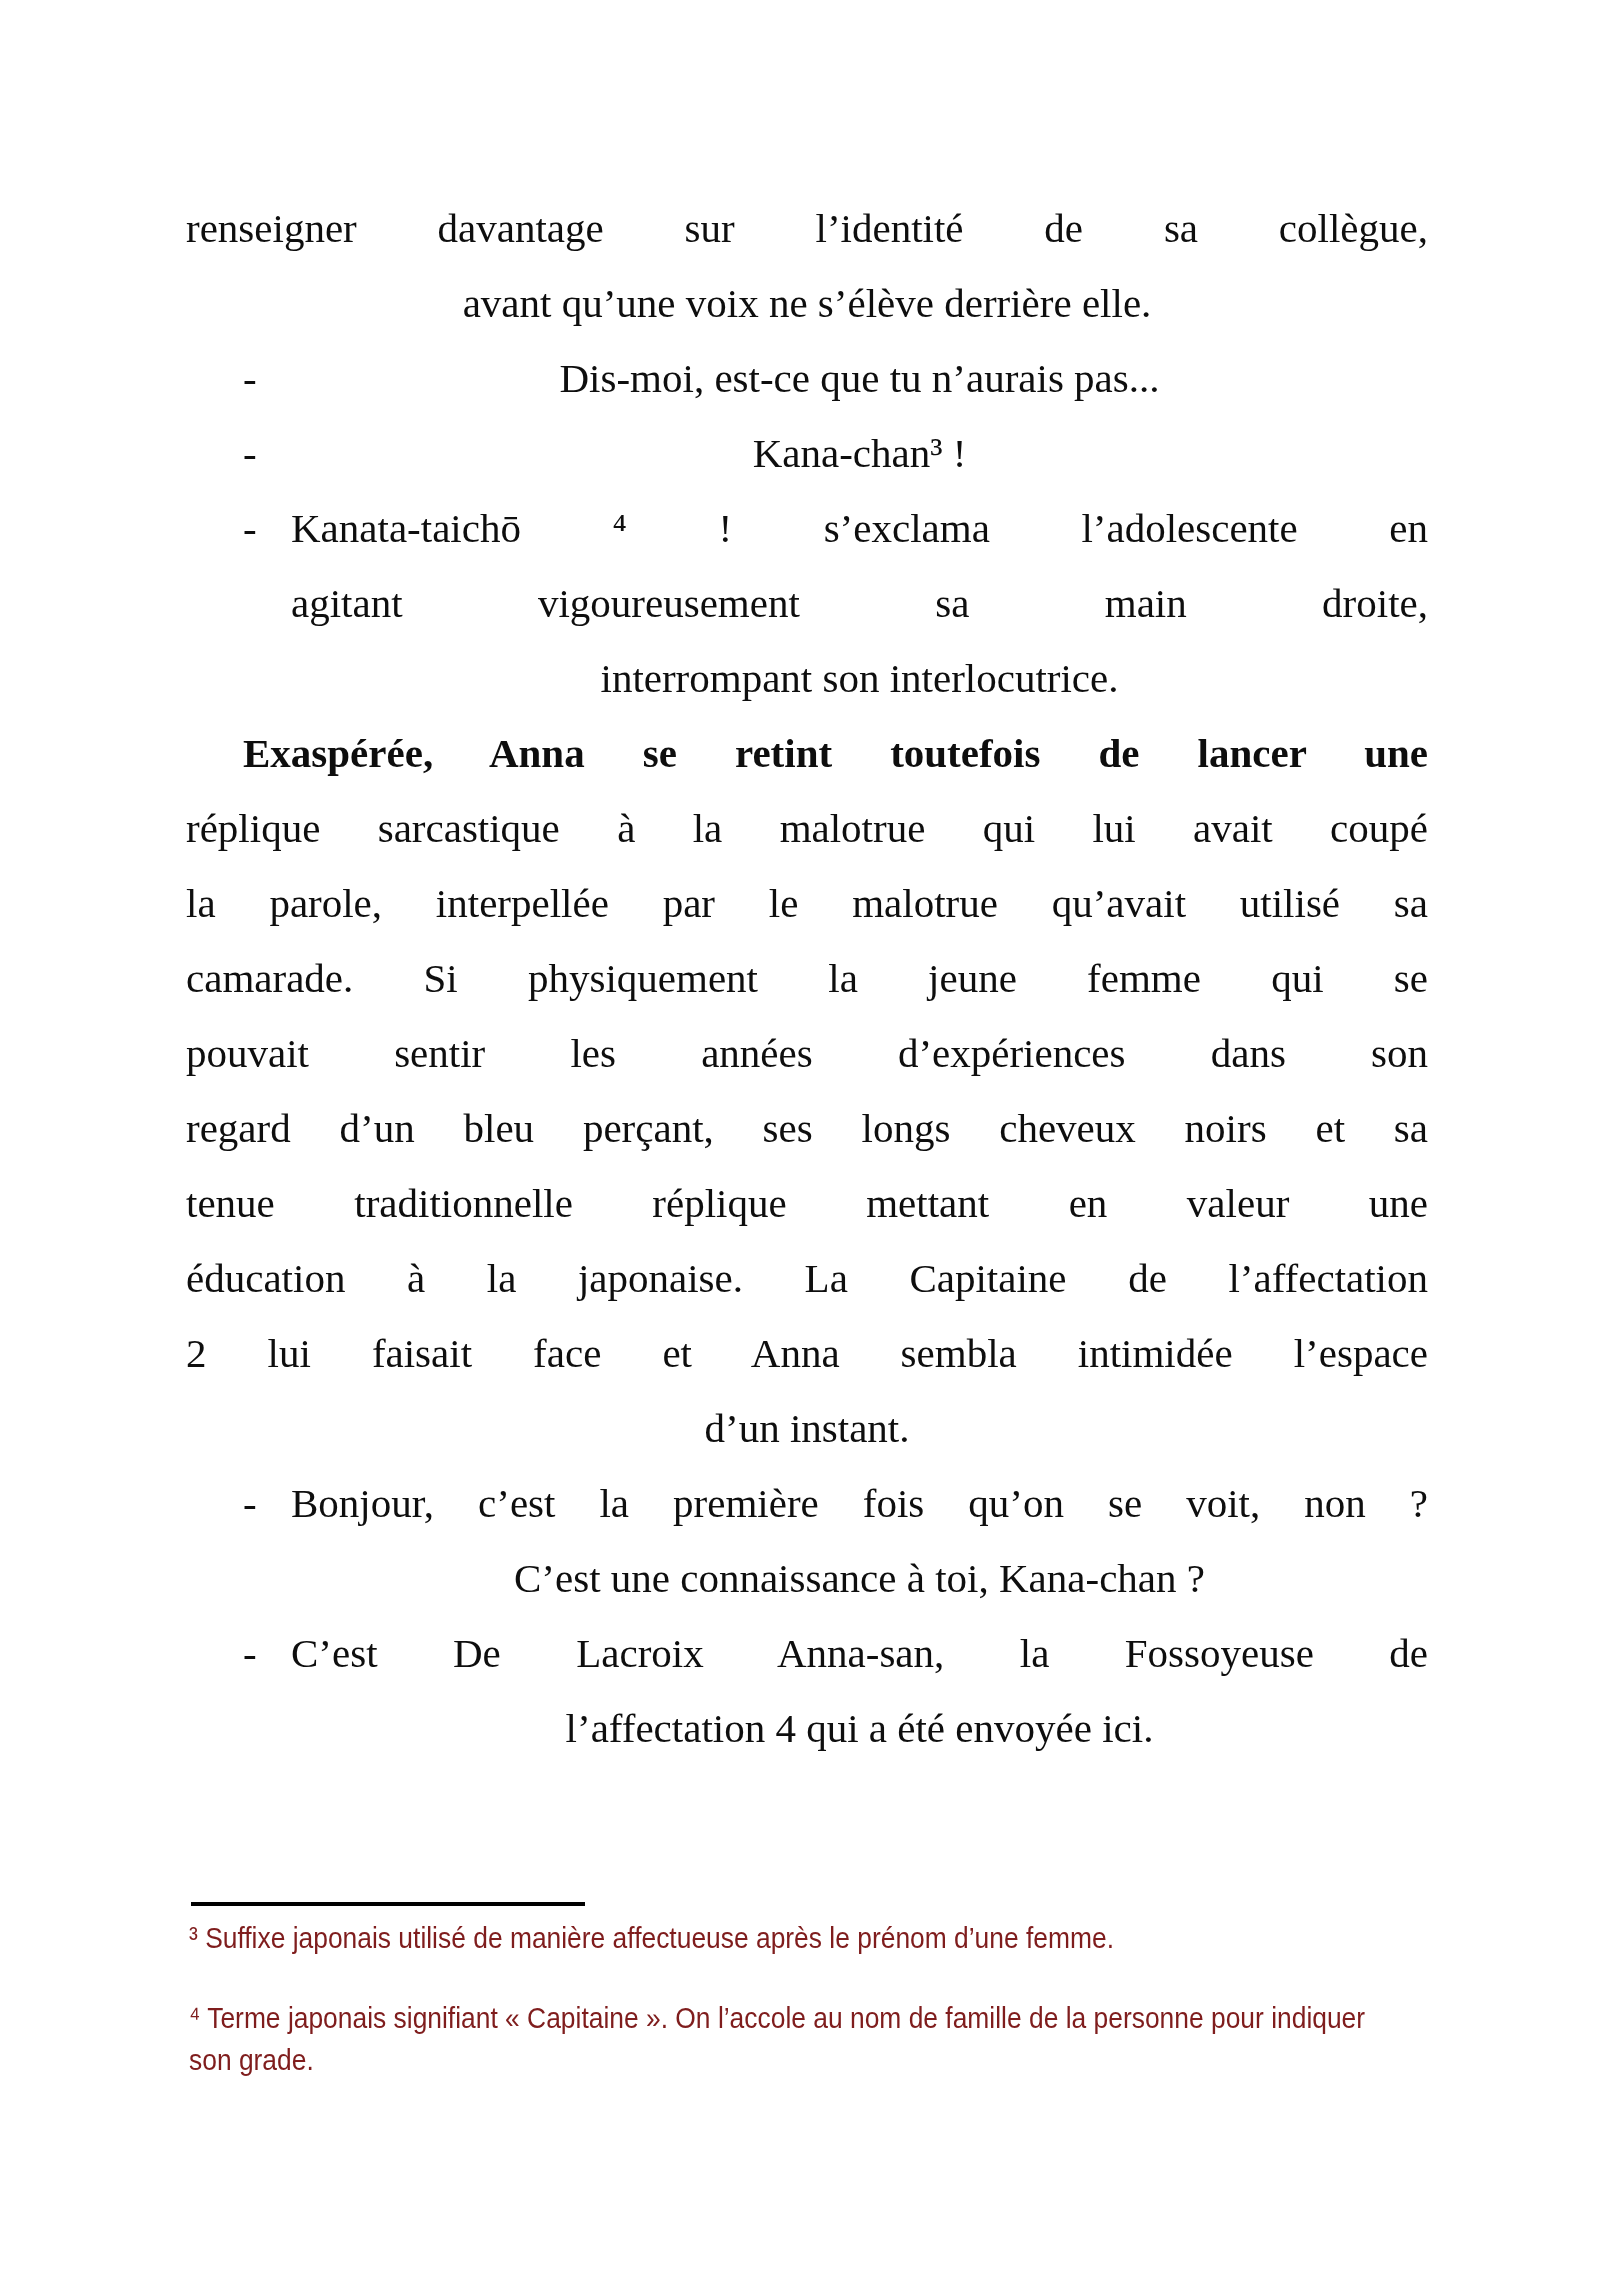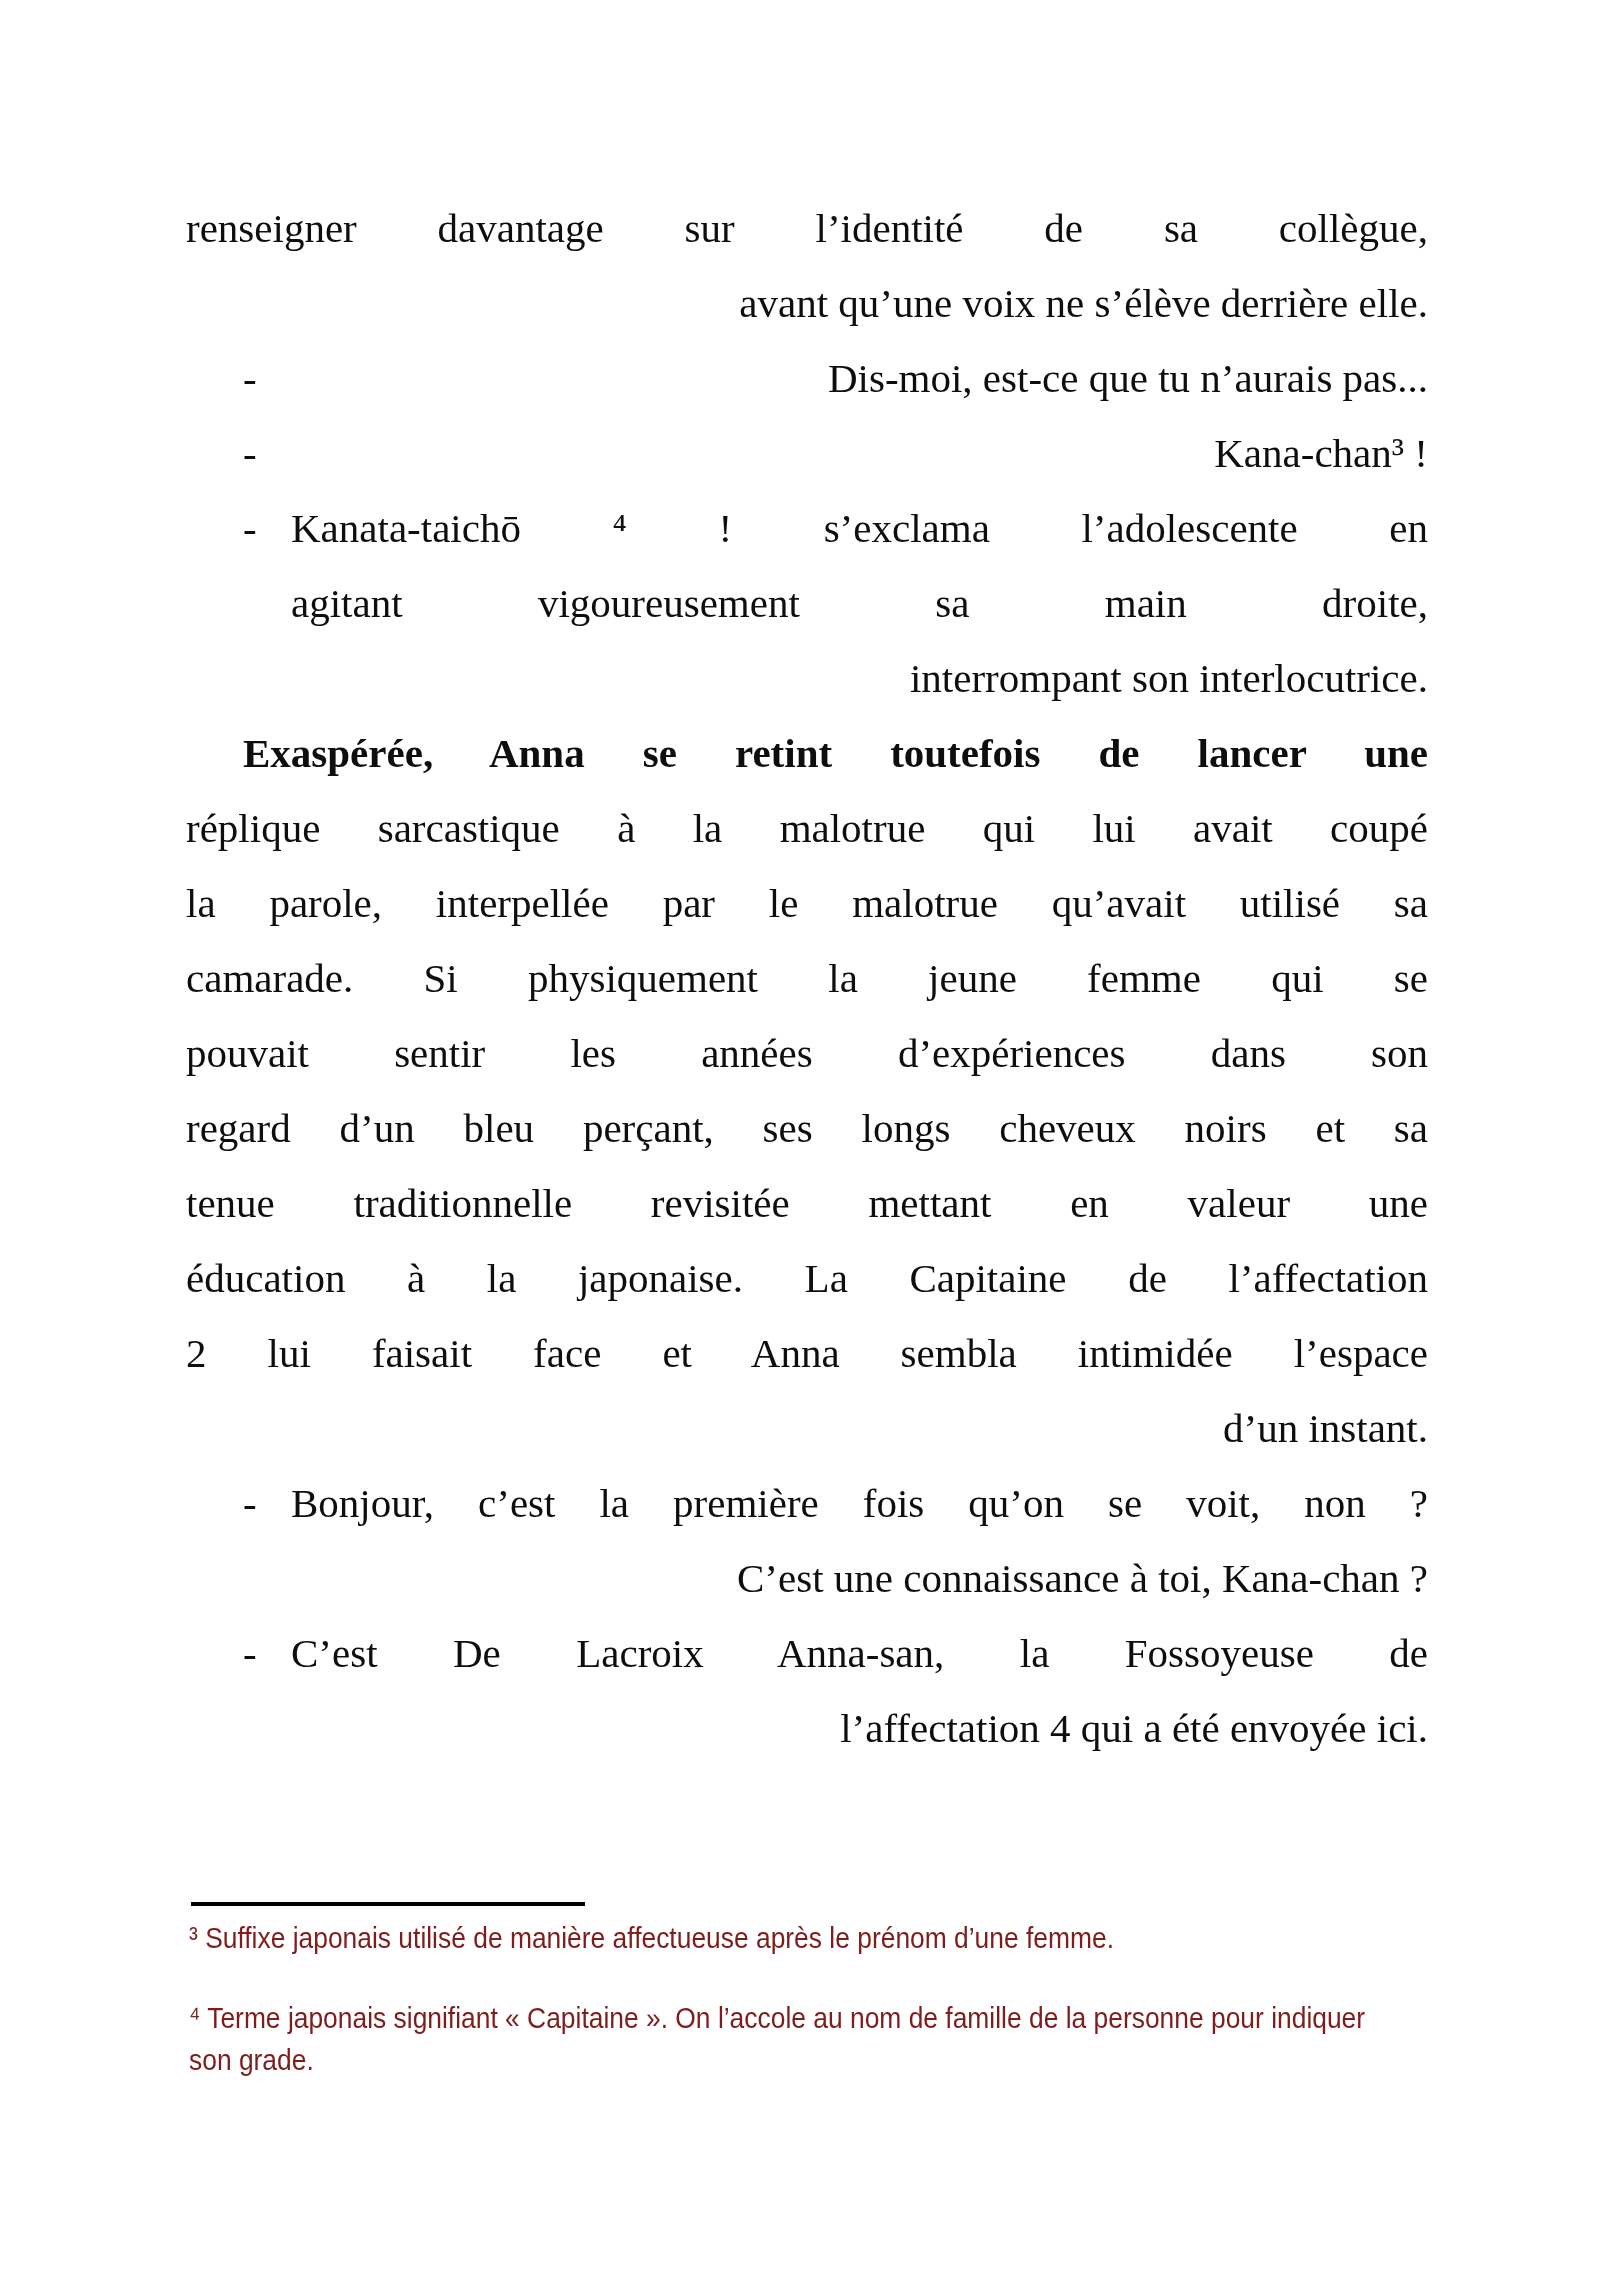--- a/index.html
+++ b/index.html
@@ -13,21 +13,21 @@
     color: #0e0e0e;
   }
   .text-block {
     position: absolute;
     left: 186px;
     top: 191px;
     width: 1242px;
     font-size: 41px;
     line-height: 75px;
   }
-  .ln { position: relative; text-align: right; }
+  .ln { position: relative; text-align: center; }
   .ln.j { text-align: justify; text-align-last: justify; }
   .ln.li, .ln.cont { padding-left: 105px; }
   .ln.ind { text-indent: 57px; font-weight: bold; }
   .dash {
     position: absolute;
     left: 57px;
     top: 0;
   }
   .fn-sep {
     position: absolute;
@@ -80,21 +80,21 @@
     </div>
     <div class="ln cont j">agitant vigoureusement sa main droite,</div>
     <div class="ln cont">interrompant son interlocutrice.</div>
 
     <div class="ln ind j">Exaspérée, Anna se retint toutefois de lancer une</div>
     <div class="ln j">réplique sarcastique à la malotrue qui lui avait coupé</div>
     <div class="ln j">la parole, interpellée par le malotrue qu’avait utilisé sa</div>
     <div class="ln j">camarade. Si physiquement la jeune femme qui se</div>
     <div class="ln j">pouvait sentir les années d’expériences dans son</div>
     <div class="ln j">regard d’un bleu perçant, ses longs cheveux noirs et sa</div>
-    <div class="ln j">tenue traditionnelle revisitée mettant en valeur une</div>
+    <div class="ln j">tenue traditionnelle réplique mettant en valeur une</div>
     <div class="ln j">éducation à la japonaise. La Capitaine de l’affectation</div>
     <div class="ln j">2 lui faisait face et Anna sembla intimidée l’espace</div>
     <div class="ln">d’un instant.</div>
 
     <div class="ln li j">
       <span class="dash">-</span>
       <span>Bonjour, c’est la première fois qu’on se voit, non ?</span>
     </div>
     <div class="ln cont">C’est une connaissance à toi, Kana-chan ?</div>
 

